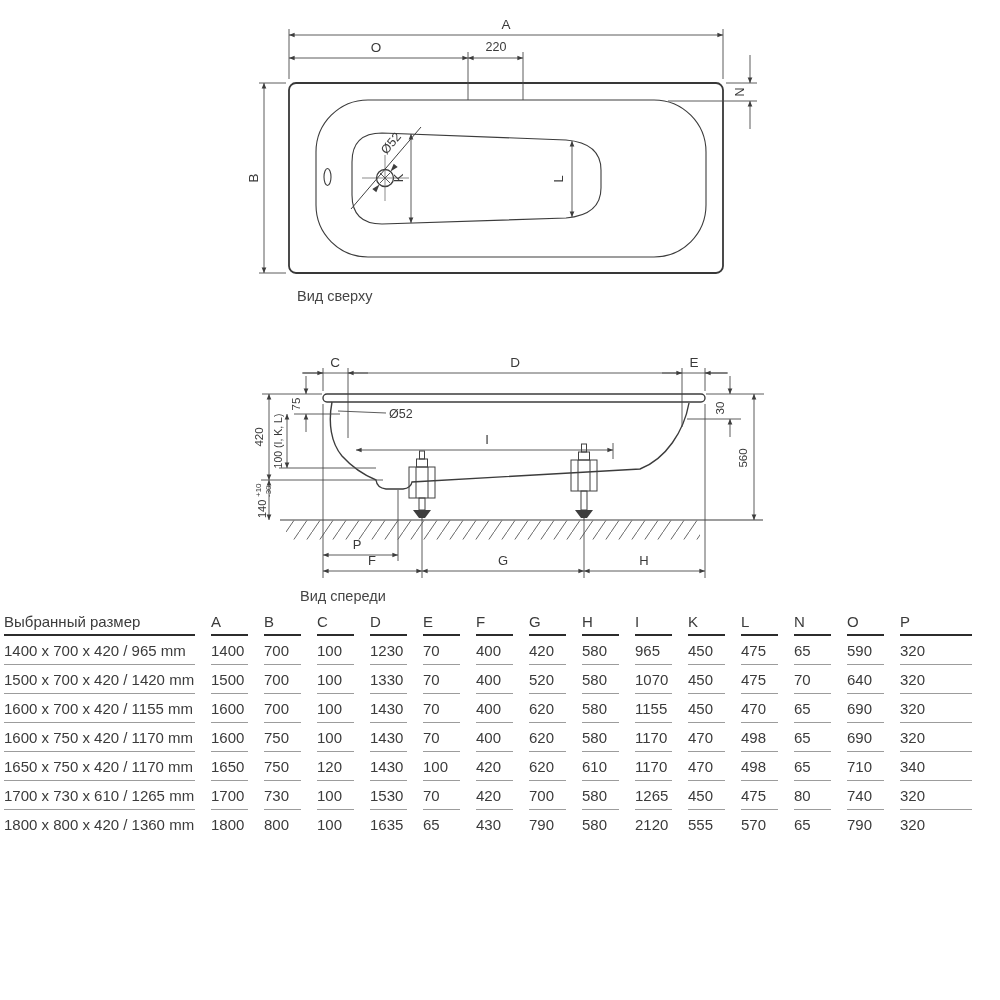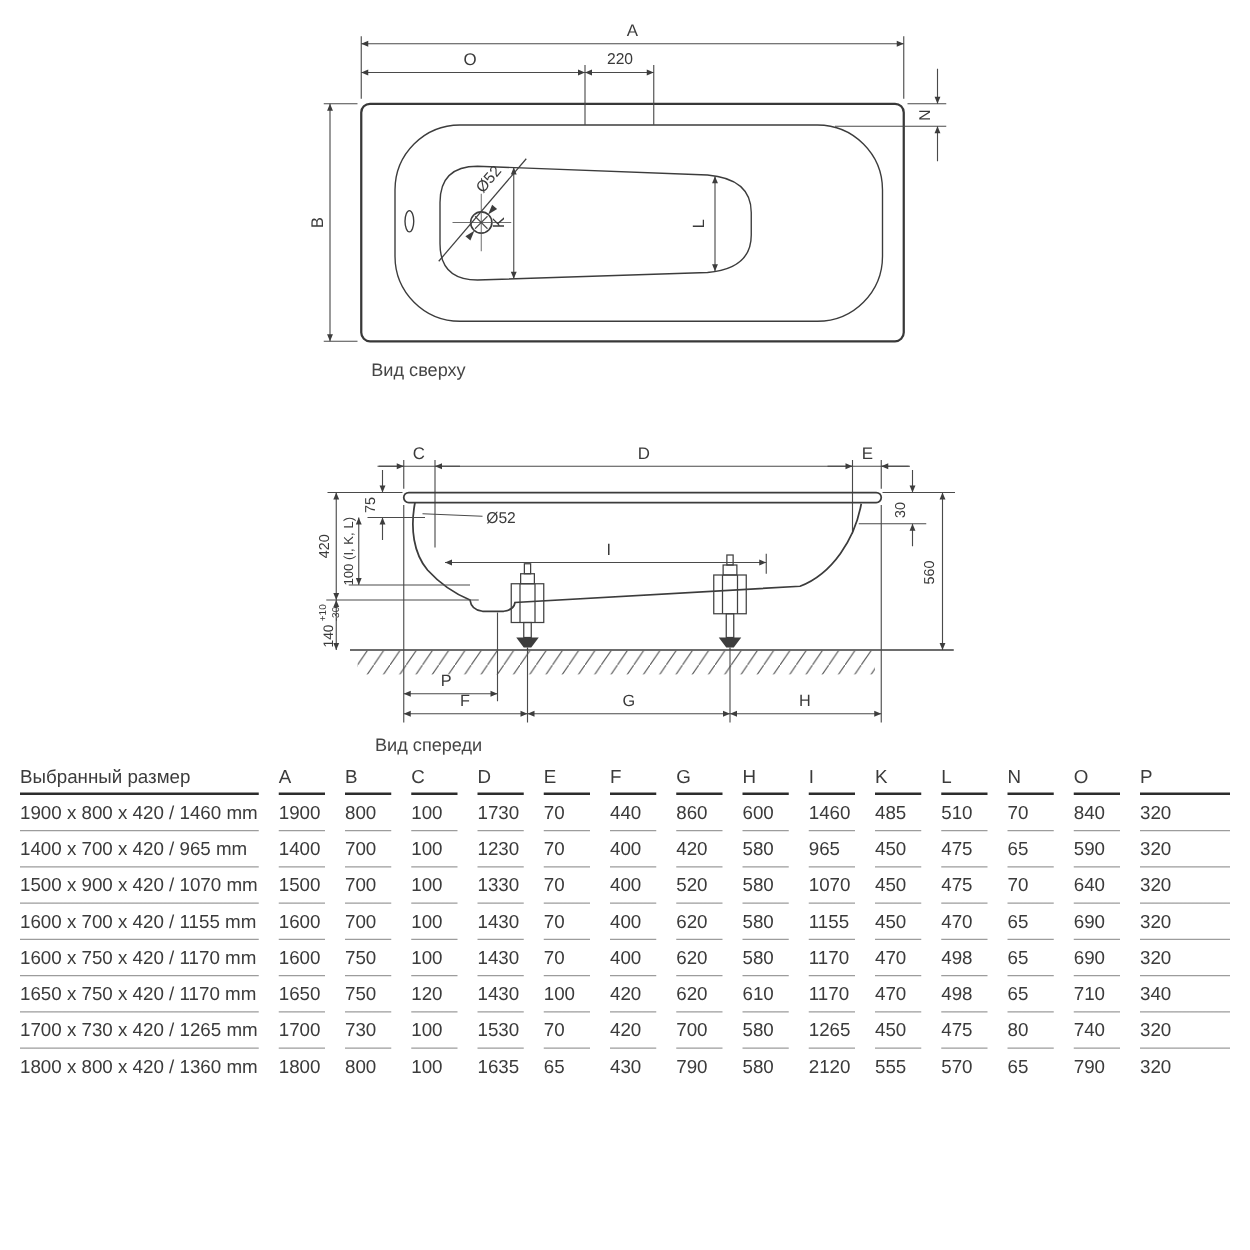--- a/index.html
+++ b/index.html
@@ -15,21 +15,21 @@
   .s09{stroke:#4a4a4a;stroke-width:0.9;fill:none}
   .s07{stroke:#5a5a5a;stroke-width:0.7;fill:none}
   .fill{fill:#3d3d3d;stroke:none}
   text{fill:#3a3a3a;font-family:"Liberation Sans",sans-serif}
   .t135{font-size:13.5px}.t13{font-size:13px}.t125{font-size:12.5px}
   .t115{font-size:11.5px}.t11{font-size:11px}.t105{font-size:10.5px}.t8{font-size:8px}
   .cap{font-size:14.5px;fill:#454545}
   .mboth{marker-start:url(#arw);marker-end:url(#arw)}
   .mend{marker-end:url(#arw)}
   
-  .table-wrap{position:absolute;top:606px;left:16px;width:984px}
+  .table-wrap{position:absolute;top:606px;left:4px;width:984px}
   table{border-collapse:collapse;table-layout:fixed;width:100%;color:#3b3b3b}
   th,td{text-align:left;font-weight:400;font-size:15px;padding:0;height:29px;vertical-align:middle;
         white-space:nowrap;background-image:linear-gradient(#9c9c9c,#9c9c9c);
         background-repeat:no-repeat;background-position:left bottom;background-size:calc(100% - 16px) 1px}
   thead th{height:30px;width:53px;background-image:linear-gradient(#2c2c2c,#2c2c2c);
         background-size:calc(100% - 16px) 2px}
   thead th.size-col{width:207px}
   thead th:last-child{width:auto}
   tbody tr:last-child td{background-image:none}
 </style>
@@ -241,55 +241,38 @@
           <th>I</th>
           <th>K</th>
           <th>L</th>
           <th>N</th>
           <th>O</th>
           <th>P</th>
         </tr>
     </thead>
     <tbody>
         <tr>
-          <td>1900 x 800 x 420 / 1460 mm</td>
-          <td>1900</td>
-          <td>800</td>
-          <td>100</td>
-          <td>1730</td>
-          <td>70</td>
-          <td>440</td>
-          <td>860</td>
-          <td>600</td>
-          <td>1460</td>
-          <td>485</td>
-          <td>510</td>
-          <td>70</td>
-          <td>840</td>
-          <td>320</td>
-        </tr>
-        <tr>
           <td>1400 x 700 x 420 / 965 mm</td>
           <td>1400</td>
           <td>700</td>
           <td>100</td>
           <td>1230</td>
           <td>70</td>
           <td>400</td>
           <td>420</td>
           <td>580</td>
           <td>965</td>
           <td>450</td>
           <td>475</td>
           <td>65</td>
           <td>590</td>
           <td>320</td>
         </tr>
         <tr>
-          <td>1500 x 900 x 420 / 1070 mm</td>
+          <td>1500 x 700 x 420 / 1420 mm</td>
           <td>1500</td>
           <td>700</td>
           <td>100</td>
           <td>1330</td>
           <td>70</td>
           <td>400</td>
           <td>520</td>
           <td>580</td>
           <td>1070</td>
           <td>450</td>
@@ -343,21 +326,21 @@
           <td>620</td>
           <td>610</td>
           <td>1170</td>
           <td>470</td>
           <td>498</td>
           <td>65</td>
           <td>710</td>
           <td>340</td>
         </tr>
         <tr>
-          <td>1700 x 730 x 420 / 1265 mm</td>
+          <td>1700 x 730 x 610 / 1265 mm</td>
           <td>1700</td>
           <td>730</td>
           <td>100</td>
           <td>1530</td>
           <td>70</td>
           <td>420</td>
           <td>700</td>
           <td>580</td>
           <td>1265</td>
           <td>450</td>

